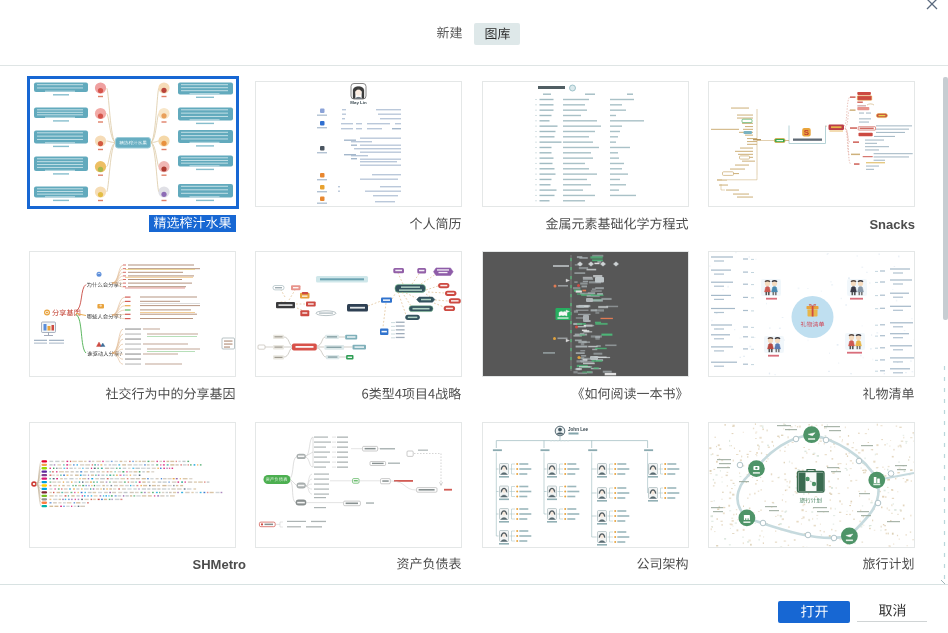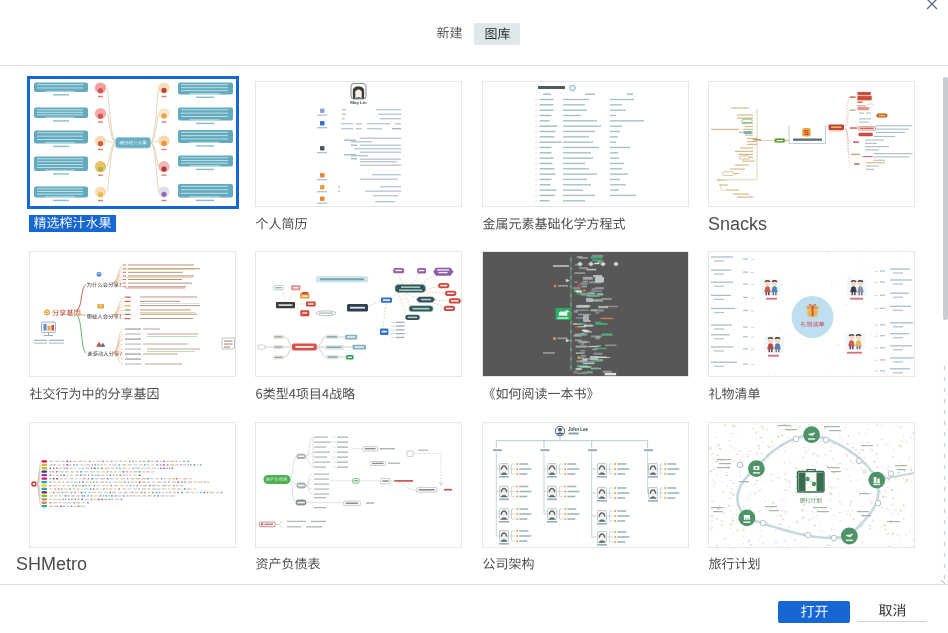--- a/index.html
+++ b/index.html
@@ -2,21 +2,21 @@
 <html><head>
 <meta charset="utf-8">
 <style>
 html,body{margin:0;padding:0;}
 body{width:948px;height:633px;position:relative;overflow:hidden;background:#fff;
  font-family:"Liberation Sans",sans-serif;}
 .abs{position:absolute;}
 .cell{position:absolute;width:205px;height:124px;border:1px solid #e4e7e7;background:#fff;overflow:hidden;}
 .cell svg{display:block;}
 .sel{left:27px;top:76px;width:206px;height:127px;border:3px solid #1767d3;}
-.cap{position:absolute;width:207px;text-align:left;font-size:18px;color:#4c4c4c;line-height:17px;height:17px;}
+.cap{position:absolute;width:207px;text-align:right;font-size:13px;color:#4c4c4c;line-height:17px;height:17px;font-weight:bold;}
 .cap svg{vertical-align:top;}
 .capsel{background:#1767d3;display:inline-block;padding:0 4px;height:17px;}
 #tabgal{left:474px;top:23px;width:46px;height:22px;background:#dee8e9;
  text-align:center;border-radius:2px;}
 #tabgal svg{margin-top:3px;}
 .hr{position:absolute;left:0;width:948px;height:1px;background:#dfe5e5;}
 #btnopen{left:778px;top:601px;width:72px;height:22px;background:#1767d3;text-align:center;border-radius:2px;}
 #btncancel{left:857px;top:601px;width:70px;height:20px;background:#fff;text-align:center;
  border-bottom:1px solid #d0d4d5;}
 #sbthumb{left:943px;top:77px;width:5px;height:243px;background:#c7cdd2;border-radius:2px;}
@@ -2353,21 +2353,21 @@
       </g>
     </svg></div>
 <div class="cap" style="left:708px;top:386px"><svg width="53" height="17" viewBox="0 0 53 17">
       <g fill="#4c4c4c" transform="translate(0.5,12.5) scale(0.013000,-0.013000)">
         <path transform="translate(0,0)" d="M558 831V78C558 -24 583 -53 677 -53C696 -53 817 -53 838 -53C930 -53 950 3 959 167C938 172 908 186 890 201C884 52 877 14 833 14C807 14 706 14 684 14C640 14 632 24 632 77V831ZM184 808C222 766 262 709 282 668H73V599H349C279 468 155 346 36 277C46 263 63 225 69 205C123 239 179 284 232 337V-79H304V353C349 302 404 237 429 202L477 265C452 291 360 388 316 430C367 495 412 567 443 642L403 671L389 668H290L346 704C326 743 283 800 242 842Z"></path>
         <path transform="translate(1000,0)" d="M534 840C501 688 441 545 357 454C374 444 403 423 415 411C459 462 497 528 530 602H616C570 441 481 273 375 189C395 178 419 160 434 145C544 241 635 429 681 602H763C711 349 603 100 438 -18C459 -28 486 -48 501 -63C667 69 778 338 829 602H876C856 203 834 54 802 18C791 5 781 2 764 2C745 2 705 3 660 7C672 -14 679 -46 681 -68C725 -71 768 -71 795 -68C825 -64 845 -56 865 -28C905 21 927 178 949 634C950 644 951 672 951 672H558C575 721 591 774 603 827ZM98 782C86 659 66 532 29 448C45 441 74 423 86 414C103 455 118 507 130 563H222V337C152 317 86 298 35 285L55 213L222 265V-80H292V287L418 327L408 393L292 358V563H395V635H292V839H222V635H144C151 680 158 726 163 772Z"></path>
         <path transform="translate(2000,0)" d="M82 772C137 742 207 695 241 662L287 721C252 752 181 796 126 823ZM35 506C93 475 166 427 201 394L246 453C209 486 135 531 78 559ZM66 -21 134 -66C182 28 240 154 282 261L222 305C175 190 111 57 66 -21ZM431 212H793V134H431ZM431 268V342H793V268ZM575 840V762H319V704H575V640H343V585H575V516H281V458H950V516H649V585H888V640H649V704H913V762H649V840ZM361 400V-79H431V77H793V5C793 -7 788 -11 774 -12C760 -13 712 -13 662 -11C671 -29 680 -57 684 -76C755 -76 800 -76 828 -64C856 -53 864 -33 864 4V400Z"></path>
         <path transform="translate(3000,0)" d="M221 437H459V329H221ZM536 437H785V329H536ZM221 603H459V497H221ZM536 603H785V497H536ZM709 836C686 785 645 715 609 667H366L407 687C387 729 340 791 299 836L236 806C272 764 311 707 333 667H148V265H459V170H54V100H459V-79H536V100H949V170H536V265H861V667H693C725 709 760 761 790 809Z"></path>
       </g>
     </svg></div>
-<div class="cap" style="left:16px;top:556px">SHMetro</div>
+<div class="cap" style="left:39px;top:556px">SHMetro</div>
 <div class="cap" style="left:255px;top:556px"><svg width="66" height="17" viewBox="0 0 66 17">
       <g fill="#4c4c4c" transform="translate(0.5,12.5) scale(0.013000,-0.013000)">
         <path transform="translate(0,0)" d="M85 752C158 725 249 678 294 643L334 701C287 736 195 779 123 804ZM49 495 71 426C151 453 254 486 351 519L339 585C231 550 123 516 49 495ZM182 372V93H256V302H752V100H830V372ZM473 273C444 107 367 19 50 -20C62 -36 78 -64 83 -82C421 -34 513 73 547 273ZM516 75C641 34 807 -32 891 -76L935 -14C848 30 681 92 557 130ZM484 836C458 766 407 682 325 621C342 612 366 590 378 574C421 609 455 648 484 689H602C571 584 505 492 326 444C340 432 359 407 366 390C504 431 584 497 632 578C695 493 792 428 904 397C914 416 934 442 949 456C825 483 716 550 661 636C667 653 673 671 678 689H827C812 656 795 623 781 600L846 581C871 620 901 681 927 736L872 751L860 747H519C534 773 546 800 556 826Z"></path>
         <path transform="translate(1000,0)" d="M263 612C296 567 333 506 348 466L416 497C400 536 361 596 328 639ZM689 634C671 583 636 511 607 464H124V327C124 221 115 73 35 -36C52 -45 85 -72 97 -87C185 31 202 206 202 325V390H928V464H683C711 506 743 559 770 606ZM425 821C448 791 472 752 486 720H110V648H902V720H572L575 721C561 755 530 805 500 841Z"></path>
         <path transform="translate(2000,0)" d="M523 92C652 36 784 -31 864 -80L921 -28C836 20 697 87 569 140ZM471 413C454 165 412 39 62 -16C76 -31 94 -60 99 -79C471 -14 529 134 549 413ZM341 687H603C578 642 546 593 514 553H225C268 596 307 641 341 687ZM347 839C295 734 194 603 54 508C72 497 97 473 110 456C141 479 171 503 198 528V119H273V486H746V119H824V553H599C639 605 679 667 706 721L656 754L643 750H385C401 775 416 800 429 825Z"></path>
         <path transform="translate(3000,0)" d="M579 272V186C579 122 558 30 284 -27C300 -41 320 -65 329 -80C615 -10 649 101 649 185V272ZM648 48C737 16 853 -36 911 -74L951 -19C889 17 773 66 686 96ZM362 386V102H430V332H811V102H883V386ZM587 840V752H333V694H587V630H364V575H587V503H307V446H939V503H657V575H870V630H657V694H896V752H657V840ZM241 836C195 686 120 536 37 437C51 420 73 380 81 363C108 396 135 435 160 477V-78H232V612C263 678 290 747 312 816Z"></path>
         <path transform="translate(4000,0)" d="M252 -79C275 -64 312 -51 591 38C587 54 581 83 579 104L335 31V251C395 292 449 337 492 385C570 175 710 23 917 -46C928 -26 950 3 967 19C868 48 783 97 714 162C777 201 850 253 908 302L846 346C802 303 732 249 672 207C628 259 592 319 566 385H934V450H536V539H858V601H536V686H902V751H536V840H460V751H105V686H460V601H156V539H460V450H65V385H397C302 300 160 223 36 183C52 168 74 140 86 122C142 142 201 170 258 203V55C258 15 236 -2 219 -11C231 -27 247 -61 252 -79Z"></path>
       </g>
     </svg></div>
 <div class="cap" style="left:482px;top:556px"><svg width="53" height="17" viewBox="0 0 53 17">

